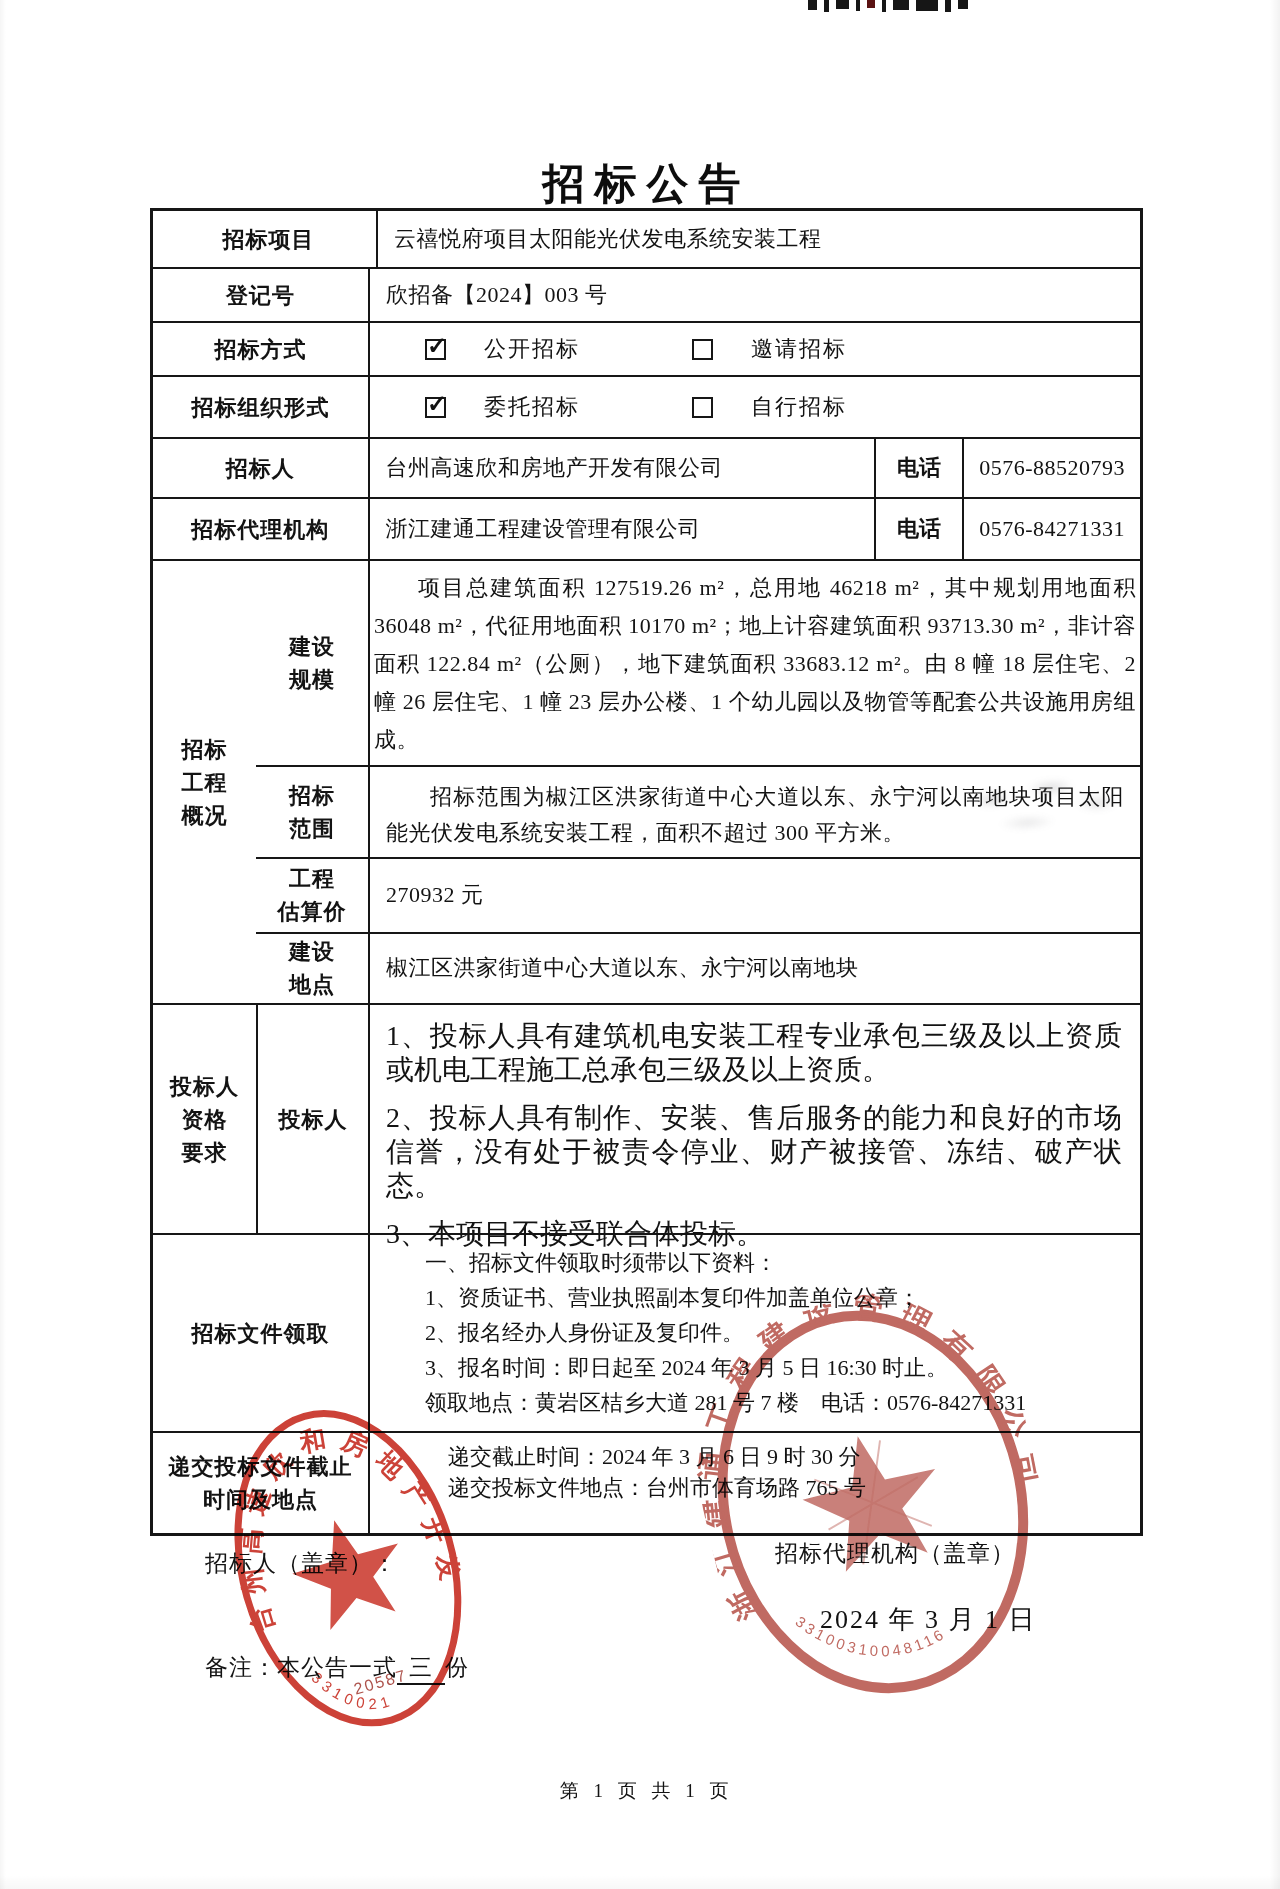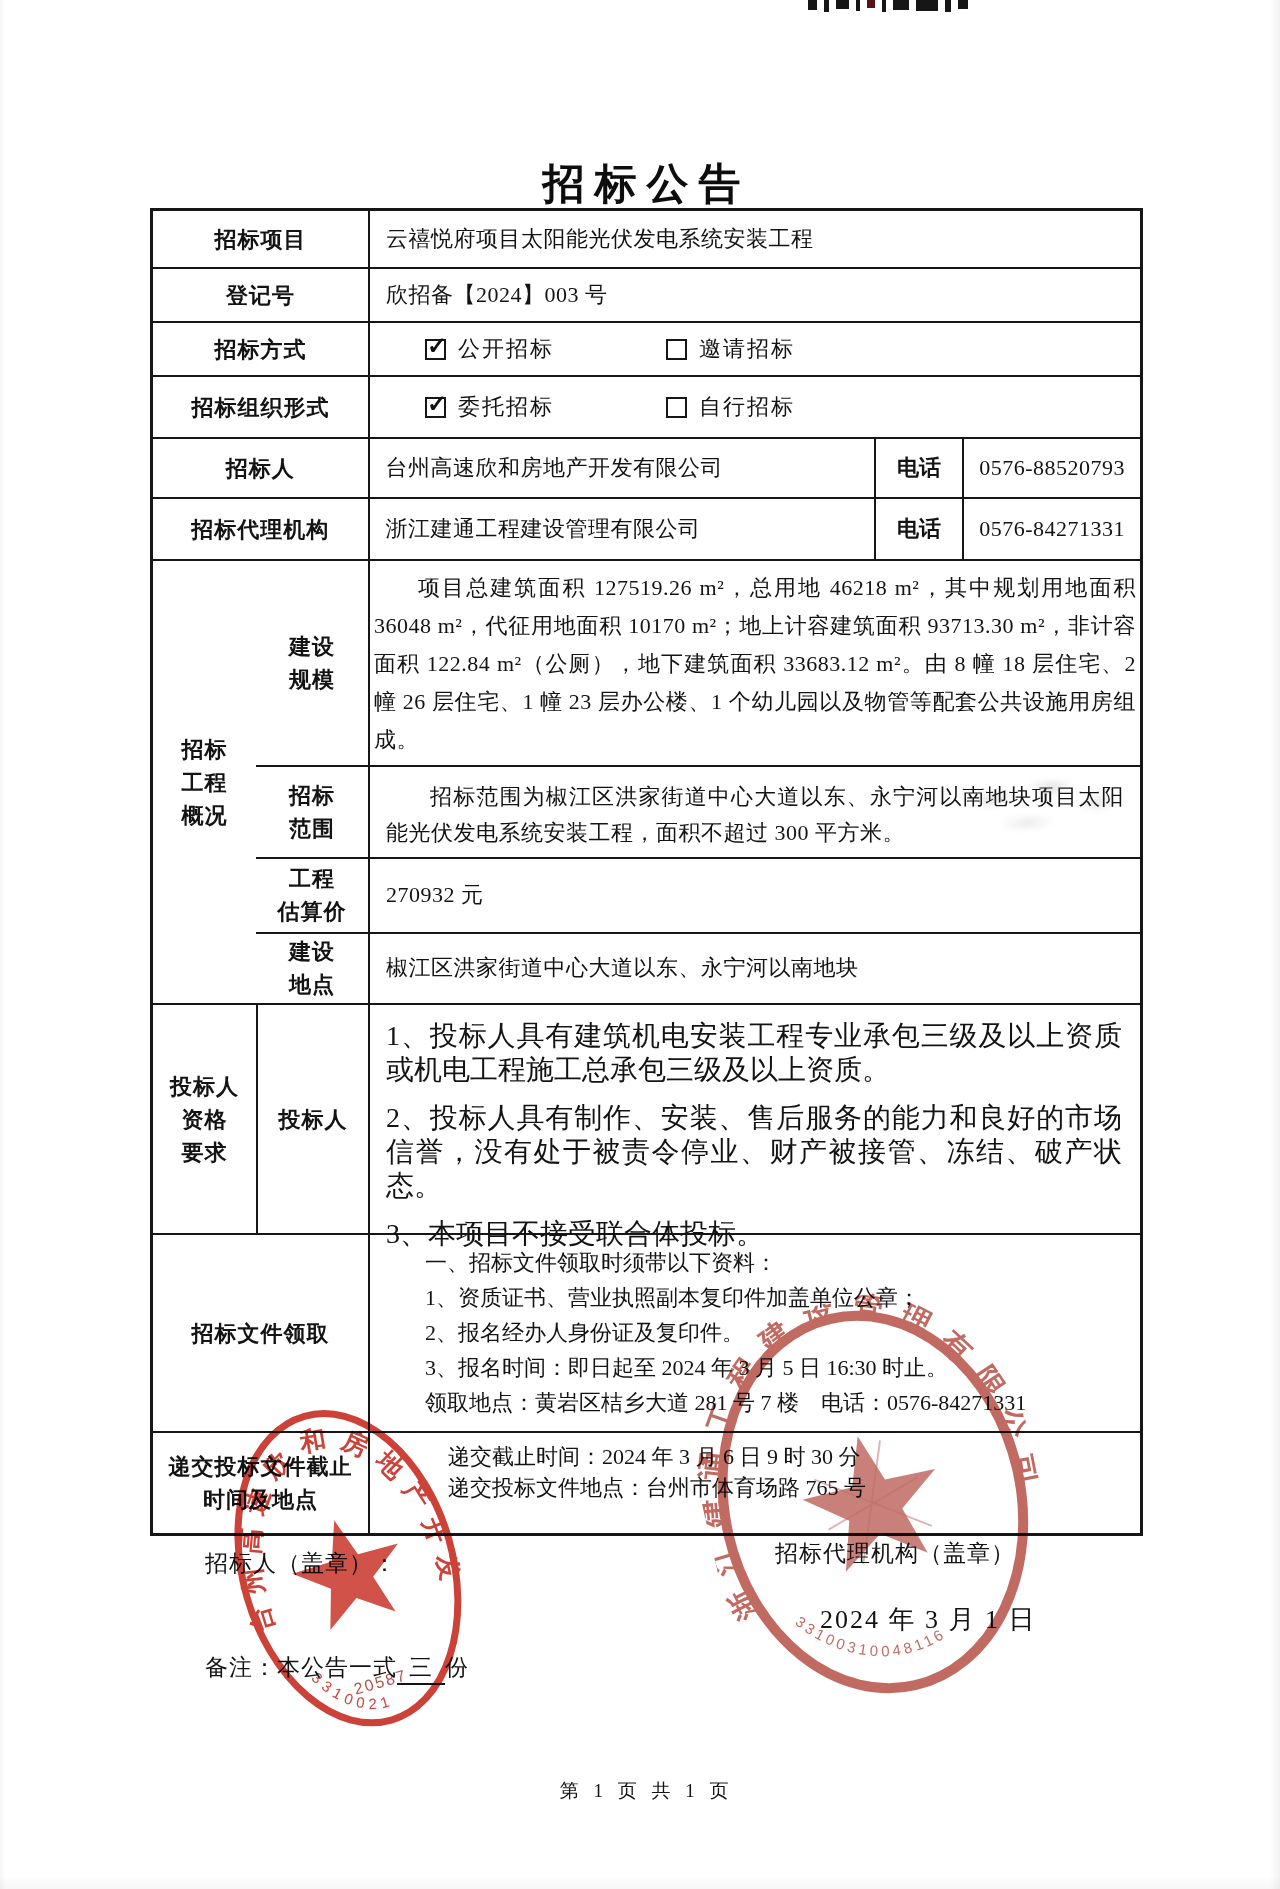--- a/index.html
+++ b/index.html
@@ -23,35 +23,35 @@
     position:absolute;left:150px;top:156px;width:993px;text-align:center;
     font-family:"Liberation Sans","DejaVu Sans",sans-serif;
     font-size:42px;font-weight:bold;letter-spacing:10px;color:#0d0d0d;
   }
   
   .tbl{
     position:absolute;left:150px;top:208px;width:993px;
     border:3px solid #161616;box-sizing:border-box;background:transparent;
   }
   .row{display:flex;border-top:2px solid #161616;box-sizing:border-box;}
-  .row:first-child{border-top:none;}
+  .row:first-child{border-top:none;margin-left:8px;}
   .cell{box-sizing:border-box;border-left:2px solid #161616;display:flex;align-items:center;}
   .cell:first-child{border-left:none;}
   .lab{width:215px;justify-content:center;text-align:center;
        font-weight:bold;font-size:22px;letter-spacing:1px;white-space:pre-line;line-height:1.5;}
   .lab-narrow{width:103px;}
   .lab-sub{width:112px;}
   .val{flex:1;padding:6px 16px;font-size:22px;letter-spacing:0.5px;}
   .tel-lab{width:89px;justify-content:center;font-weight:bold;font-size:22px;}
   .tel-num{width:178px;justify-content:center;font-size:22px;letter-spacing:0.5px;}
   
   .chk-line{flex:1;display:flex;align-items:center;padding-left:55px;font-size:22px;}
   .box{width:17px;height:17px;border:2px solid #161616;display:inline-flex;align-items:center;justify-content:center;position:relative;flex:0 0 auto;}
   .box .mk{position:absolute;left:0px;top:-9px;font-size:24px;font-weight:bold;color:#111;}
-  .opt-label{margin-left:12px;letter-spacing:2px;text-align:center;}
+  .opt-label{margin-left:38px;letter-spacing:2px;text-align:center;}
   .opt-gap{width:112px;}
   
   .ov-right{flex:1;display:flex;flex-direction:column;}
   .sub-row{display:flex;border-top:2px solid #161616;box-sizing:border-box;}
   .sub-row:first-child{border-top:none;}
   .para{display:block;line-height:38px;text-align:justify;text-indent:2em;padding:8px 4px;}
   .para2{display:block;line-height:36px;text-align:justify;text-indent:2em;padding:12px 16px;}
   
   .qual-content{flex:1;display:block;padding:14px 18px 6px 16px;font-size:28px;}
   .qual-content p{margin:0 0 14px 0;line-height:34px;text-align:justify;}

